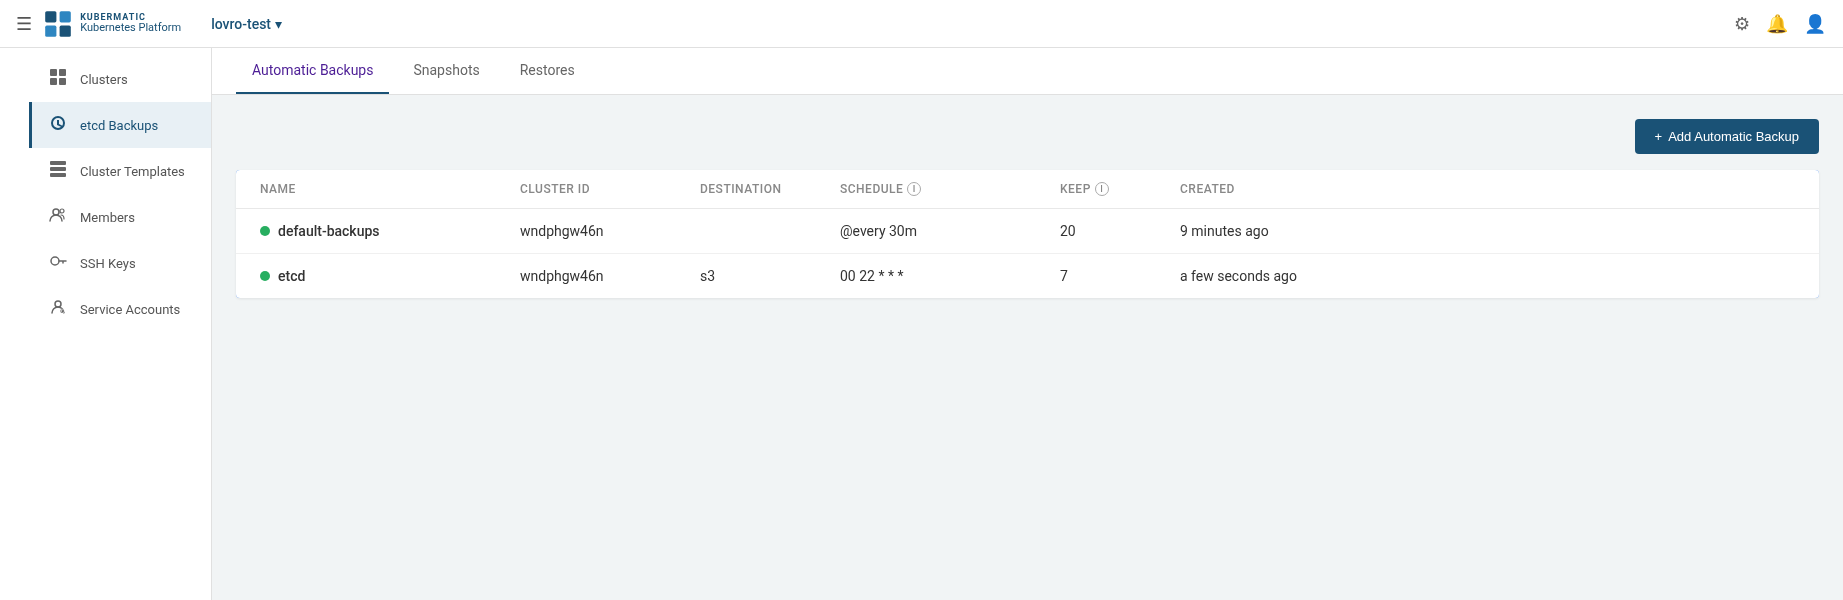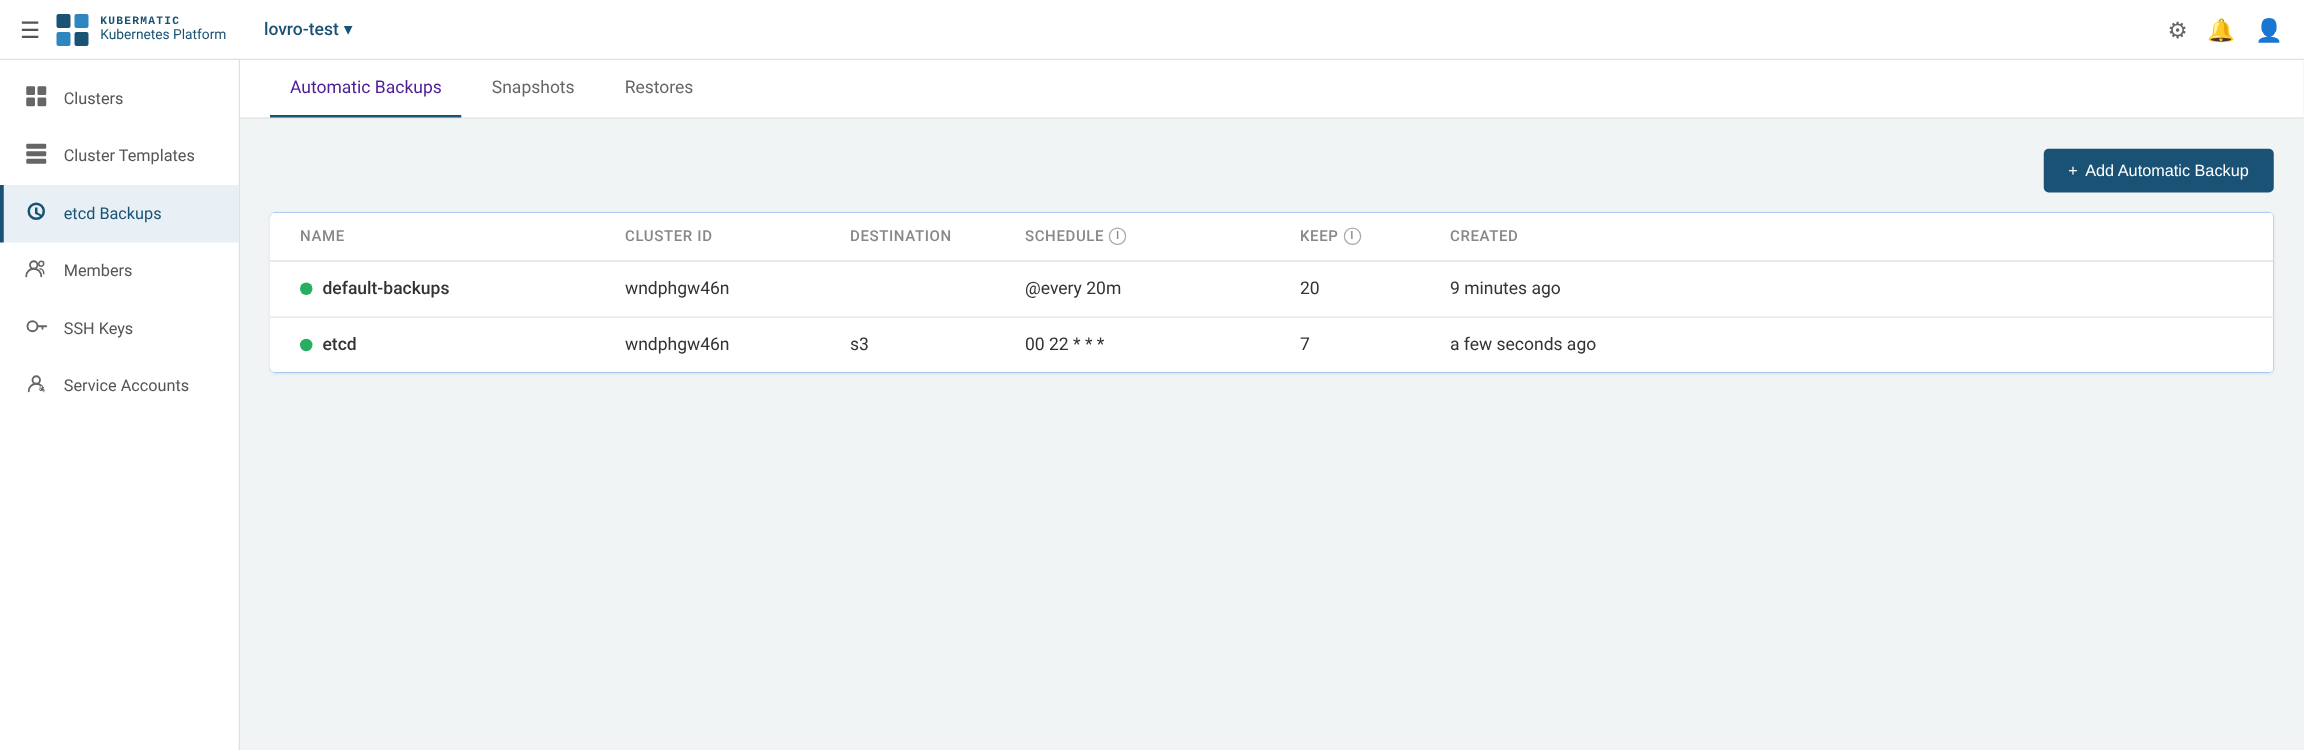--- a/index.html
+++ b/index.html
@@ -15,36 +15,37 @@
       border-bottom: 1px solid #e0e0e0;
       position: fixed;
       top: 0; left: 0; right: 0;
       z-index: 100;
     }
     .topnav-left { display: flex; align-items: center; gap: 10px; }
     .hamburger-icon { cursor: pointer; color: #555; font-size: 18px; }
     .logo-container { display: flex; align-items: center; gap: 6px; }
     .logo-icon { width: 32px; height: 32px; }
     .logo-text { display: flex; flex-direction: column; line-height: 1.1; }
-    .logo-text span:first-child { font-size: 9px; font-weight: 700; color: #1a5276; letter-spacing: 1px; text-transform: uppercase; font-family: Liberation Mono, monospace; }
+    .logo-text span:first-child { font-size: 9px; font-weight: 700; color: #1a5276; letter-spacing: 1px; text-transform: uppercase; }
     .logo-text span:last-child { font-size: 11px; color: #1a5276; }
     .project-selector { display: flex; align-items: flex-end; gap: 4px; margin-left: 20px; cursor: pointer; font-size: 14px; color: #1a5276; font-weight: 500; }
     .topnav-right { margin-left: auto; display: flex; align-items: center; gap: 16px; }
     .topnav-icon { color: #666; font-size: 18px; cursor: pointer; }
 
     
     .main-layout { display: flex; margin-top: 48px; height: calc(600px - 48px); }
 
     
     .sidebar {
-      width: 192px;
+      width: 212px;
       background: #fff;
       border-right: 1px solid #e0e0e0;
       flex-shrink: 0;
       padding-top: 8px;
+      padding-left: 29px;
     }
     .sidebar-item {
       display: flex;
       align-items: center;
       gap: 12px;
       padding: 12px 16px;
       cursor: pointer;
       color: #555;
       font-size: 13px;
       border-left: 3px solid transparent;
@@ -186,37 +187,37 @@
       <span class="icon">
         <svg width="18" height="18" viewBox="0 0 18 18" fill="none">
             <rect x="1" y="1" width="7" height="7" rx="1" fill="#666"></rect>
             <rect x="10" y="1" width="7" height="7" rx="1" fill="#666"></rect>
             <rect x="1" y="10" width="7" height="7" rx="1" fill="#666"></rect>
             <rect x="10" y="10" width="7" height="7" rx="1" fill="#666"></rect>
           </svg>
       </span>
       <span>Clusters</span>
     </div>
+    <div class="sidebar-item active">
+      <span class="icon">
+        <svg width="18" height="18" viewBox="0 0 18 18" fill="none">
+            <path d="M9 2a7 7 0 110 14A7 7 0 019 2zm0 2a5 5 0 100 10A5 5 0 009 4zm1 2v4l3 1.5-.7 1.5L8 11V6h2z" fill="#1a5276"></path>
+          </svg>
+      </span>
+      <span>etcd Backups</span>
+    </div>
     <div class="sidebar-item">
       <span class="icon">
         <svg width="18" height="18" viewBox="0 0 18 18" fill="none">
             <rect x="1" y="1" width="16" height="4" rx="1" fill="#666"></rect>
             <rect x="1" y="7" width="16" height="4" rx="1" fill="#666"></rect>
             <rect x="1" y="13" width="16" height="4" rx="1" fill="#666"></rect>
           </svg>
       </span>
       <span>Cluster Templates</span>
-    </div>
-    <div class="sidebar-item active">
-      <span class="icon">
-        <svg width="18" height="18" viewBox="0 0 18 18" fill="none">
-            <path d="M9 2a7 7 0 110 14A7 7 0 019 2zm0 2a5 5 0 100 10A5 5 0 009 4zm1 2v4l3 1.5-.7 1.5L8 11V6h2z" fill="#1a5276"></path>
-          </svg>
-      </span>
-      <span>etcd Backups</span>
     </div>
     <div class="sidebar-item">
       <span class="icon">
         <svg width="18" height="18" viewBox="0 0 18 18" fill="none">
             <circle cx="7" cy="6" r="3" stroke="#666" stroke-width="1.5" fill="none"></circle>
             <path d="M1 15c0-3.3 2.7-6 6-6s6 2.7 6 6" stroke="#666" stroke-width="1.5" stroke-linecap="round" fill="none"></path>
             <circle cx="13" cy="5" r="2" stroke="#666" stroke-width="1.2" fill="none"></circle>
             <path d="M15 13c0-2.2-1.3-4-3-4" stroke="#666" stroke-width="1.2" stroke-linecap="round" fill="none"></path>
           </svg>
       </span>
@@ -292,21 +293,21 @@
           </div>
         </div>
 
         <div class="table-row">
           <div class="cell-name">
             <span class="status-dot"></span>
             <span>default-backups</span>
           </div>
           <div>wndphgw46n</div>
           <div></div>
-          <div>@every 20m</div>
+          <div>@every 30m</div>
           <div>20</div>
           <div>9 minutes ago</div>
         </div>
 
         <div class="table-row">
           <div class="cell-name">
             <span class="status-dot"></span>
             <span>etcd</span>
           </div>
           <div>wndphgw46n</div>

